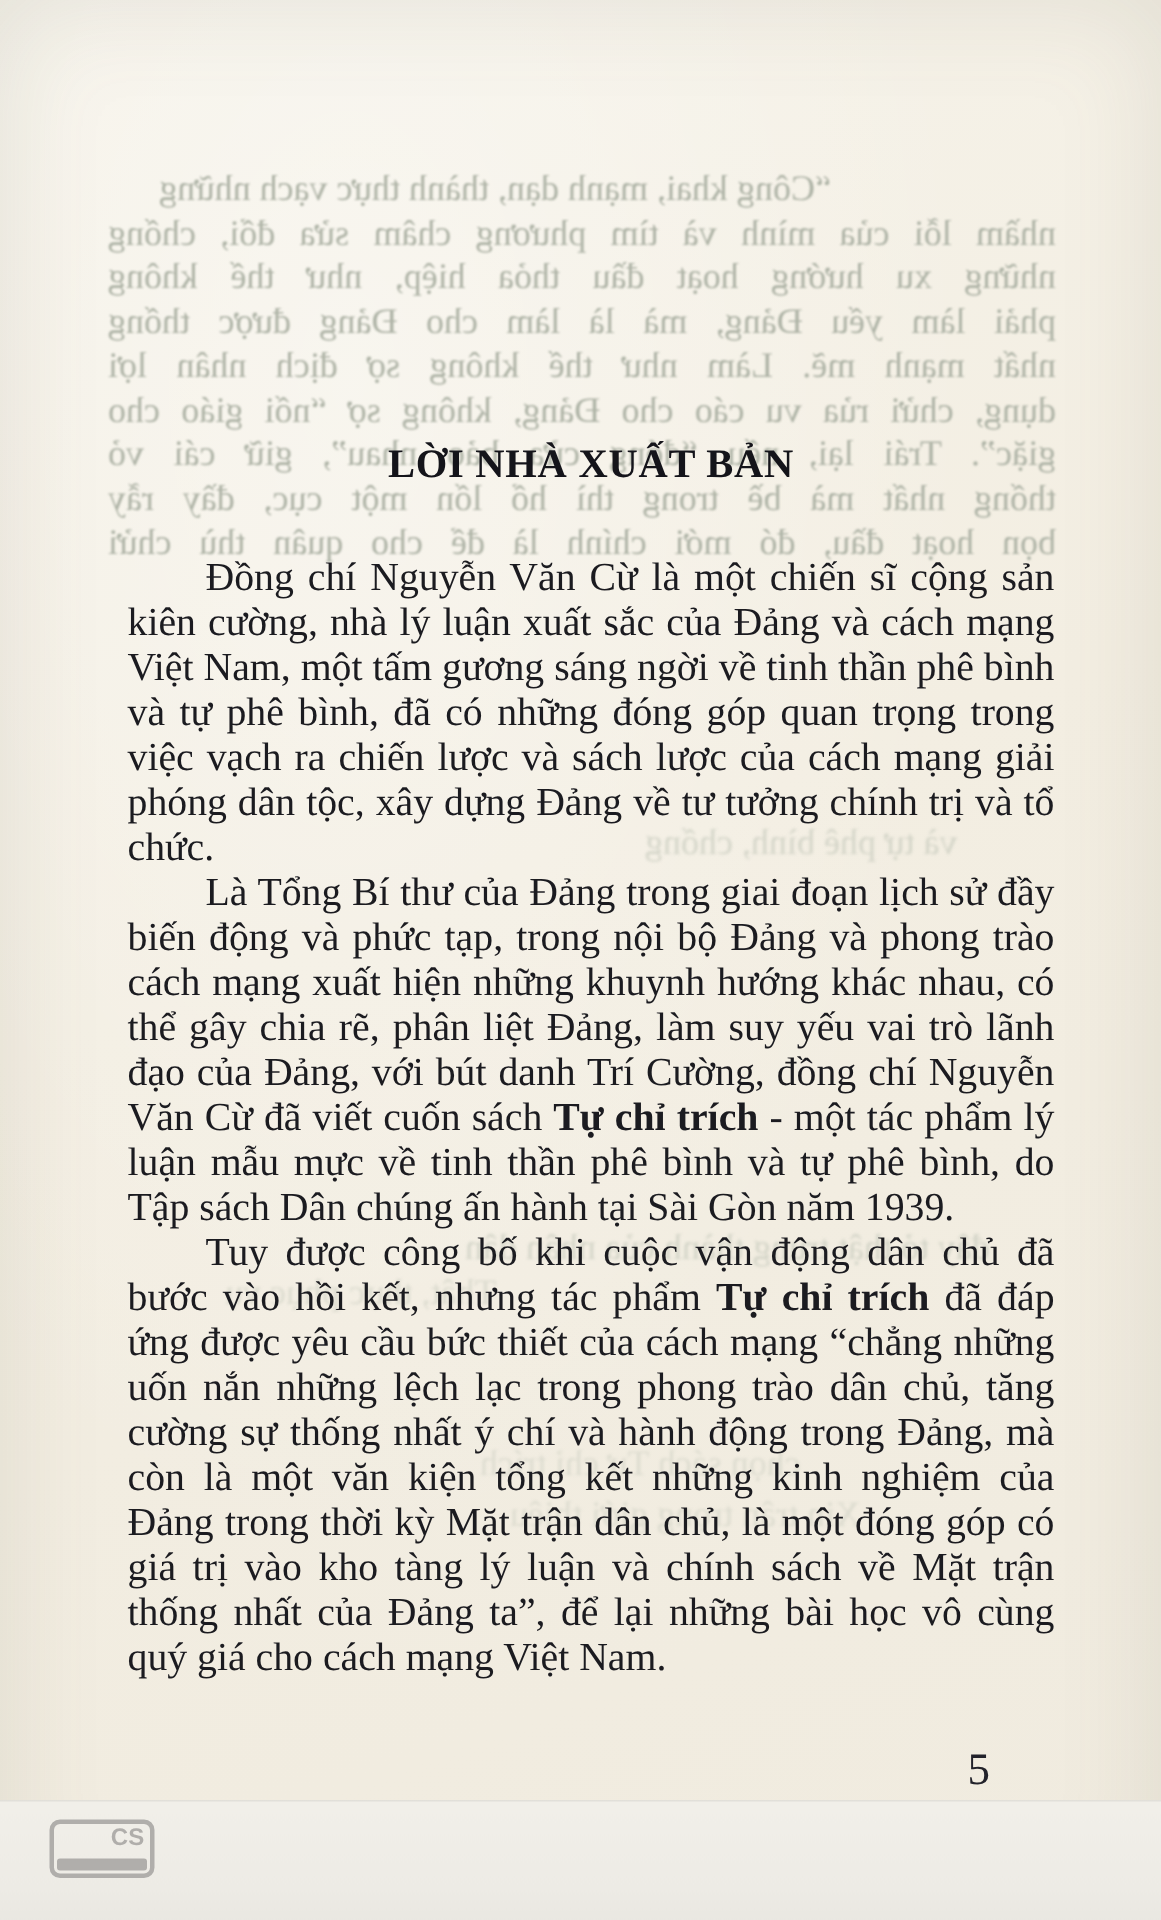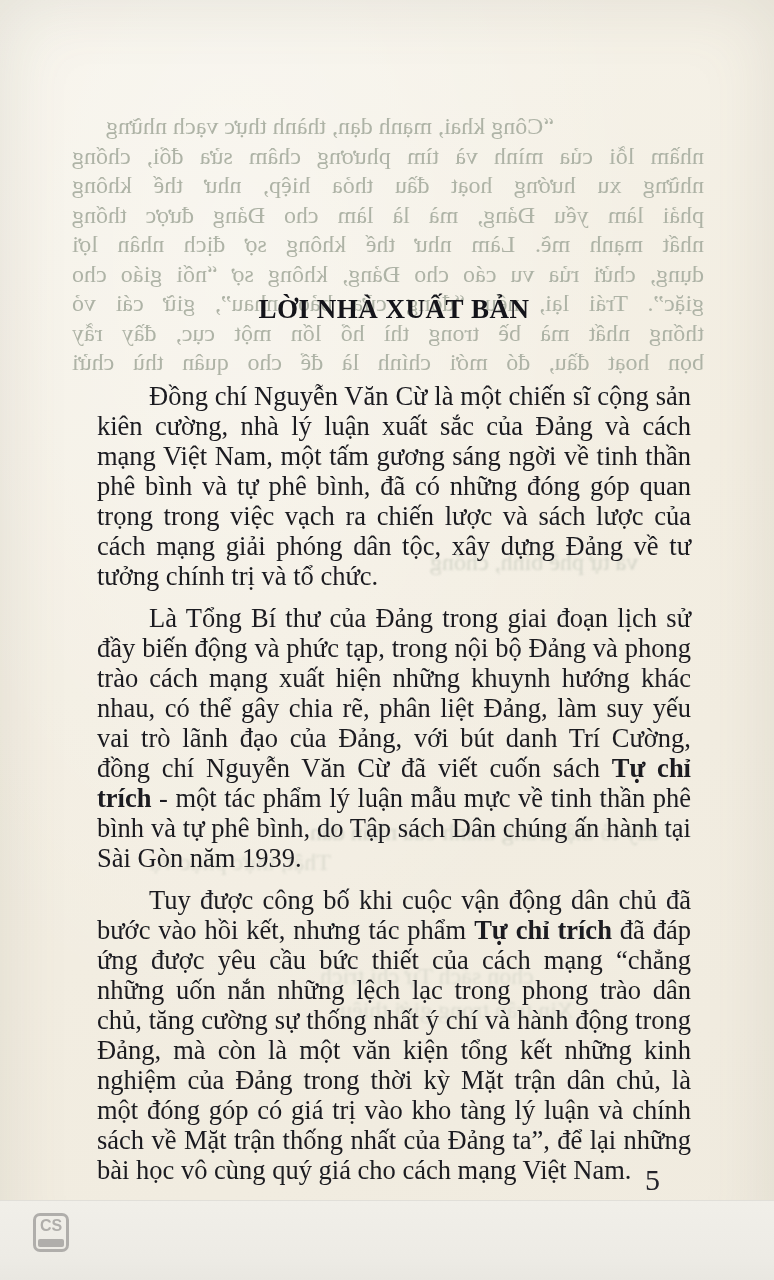--- a/index.html
+++ b/index.html
@@ -57,39 +57,40 @@
     letter-spacing:0.5px;
     color:#14141a;
     z-index:2;
   }
   .body-text{
     position:absolute;left:85px;top:369px;width:618px;
     font-size:26.5px;line-height:30px;
     text-align:justify;
     z-index:2;
   }
-  .para{margin:12px;text-indent:52px;}
+  .para{margin:0;text-indent:52px;}
   .bi{font-weight:bold;}
   .page-number{
     position:absolute;left:645px;top:1163px;
     font-size:30px;color:#22222a;
     z-index:2;
   }
   
   .footer{
     position:absolute;left:0;top:1200px;width:774px;height:80px;
     background:linear-gradient(#f1efe9 0%,#edebe5 70%,#e9e7e1 100%);
     border-top:1px solid rgba(0,0,0,0.03);
     z-index:3;
   }
   .cs-badge{
     position:absolute;left:33px;top:12px;
     width:30px;height:33px;
     border:3px solid #b0aeab;
     border-radius:7px;
+    padding-left:34px;
   }
   .cs-badge .cs-text{
     display:block;
     text-align:center;
     font-family:"Liberation Sans","DejaVu Sans",sans-serif;
     font-weight:bold;
     font-size:16px;line-height:19px;
     color:#b0aeab;
   }
   .cs-badge .cs-bar{

